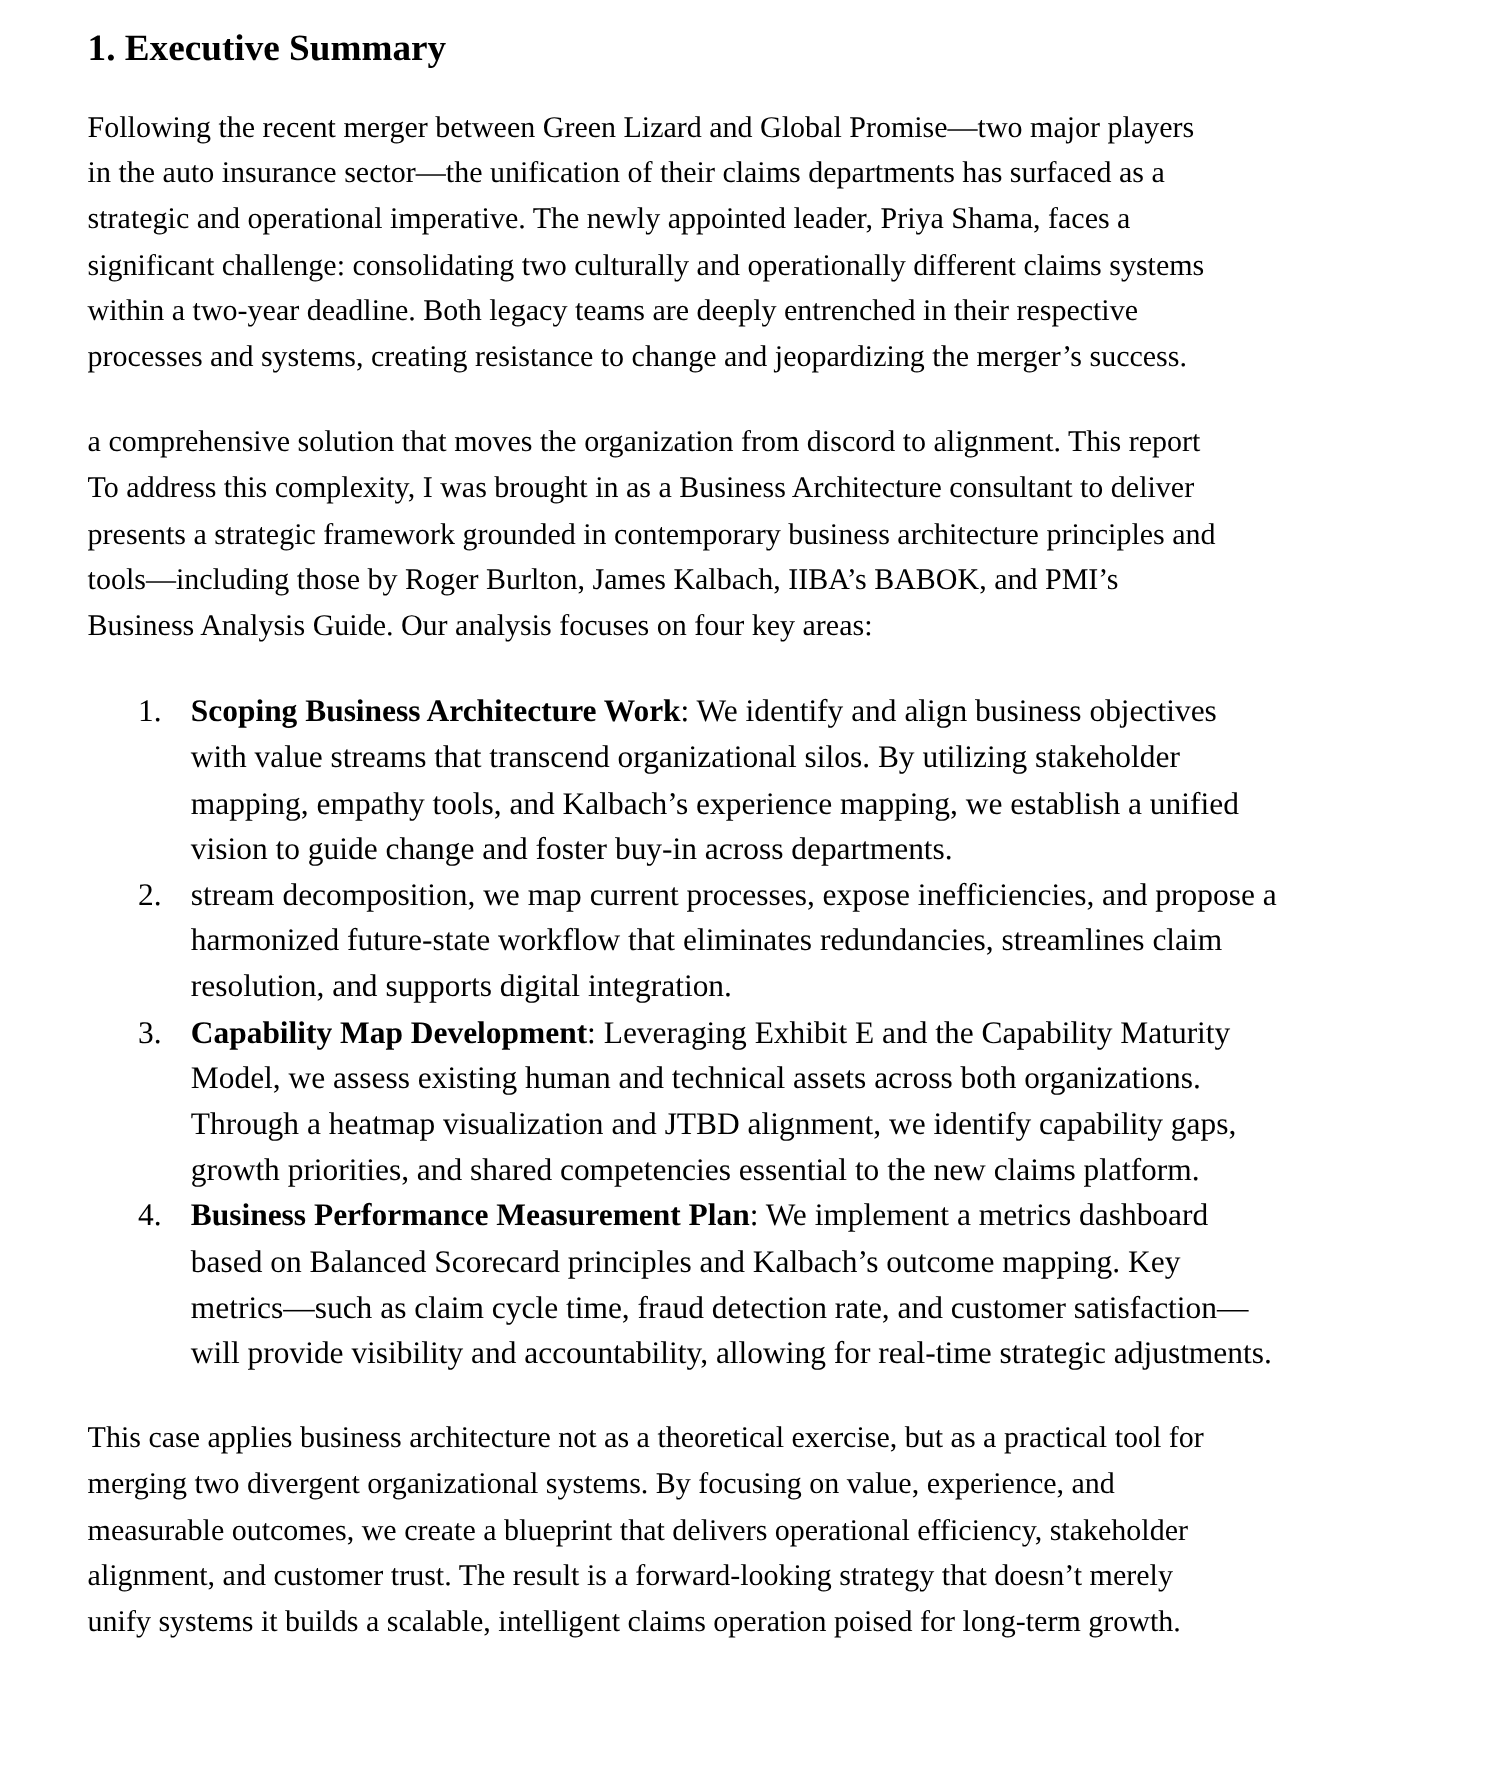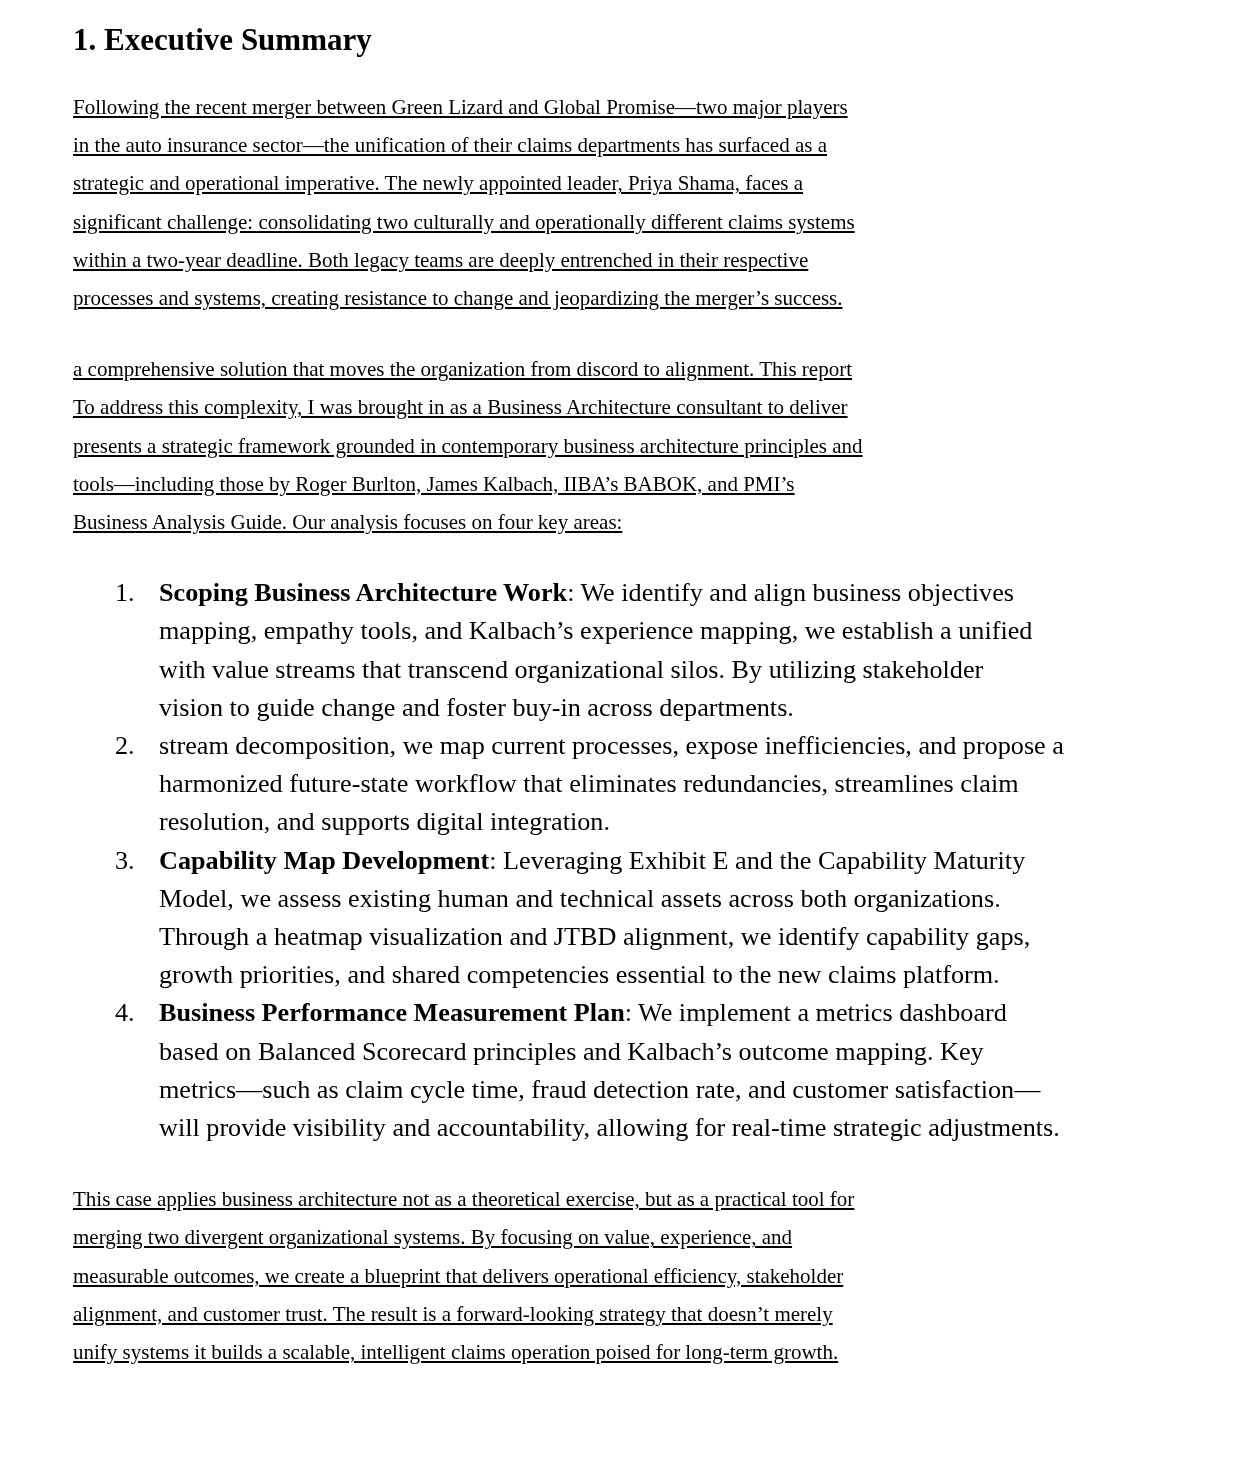--- a/index.html
+++ b/index.html
@@ -23,24 +23,23 @@
     }
     .heading {
       font-family: "Liberation Serif", "DejaVu Serif", serif;
       font-weight: bold;
       font-size: 31px;
       line-height: 44px;
       margin: 0 0 26px 0;
       white-space: nowrap;
     }
     .para {
-      font-size: 21px;
+      font-size: 25px;
       line-height: 38.2px;
       margin: 0;
-      text-decoration: underline;
     }
     .para .line, .item .line {
       display: block;
       white-space: nowrap;
     }
     .p1 { margin-bottom: 33px; }
     .p2 { margin-bottom: 33px; }
     .list {
       margin: 0 0 33px 0;
       padding: 0;
@@ -82,22 +81,22 @@
     <span class="line">To address this complexity, I was brought in as a Business Architecture consultant to deliver</span>
     <span class="line">presents a strategic framework grounded in contemporary business architecture principles and</span>
     <span class="line">tools—including those by Roger Burlton, James Kalbach, IIBA’s BABOK, and PMI’s</span>
     <span class="line">Business Analysis Guide. Our analysis focuses on four key areas:</span>
   </p>
 
   <ol class="list">
     <li class="item">
       <span class="num">1.</span>
       <span class="line"><span class="term">Scoping Business Architecture Work</span><span>: We identify and align business objectives</span></span>
+      <span class="line">with value streams that transcend organizational silos. By utilizing stakeholder</span>
       <span class="line">mapping, empathy tools, and Kalbach’s experience mapping, we establish a unified</span>
-      <span class="line">with value streams that transcend organizational silos. By utilizing stakeholder</span>
       <span class="line">vision to guide change and foster buy-in across departments.</span>
     </li>
     <li class="item">
       <span class="num">2.</span>
       <span class="line">stream decomposition, we map current processes, expose inefficiencies, and propose a</span>
       <span class="line">harmonized future-state workflow that eliminates redundancies, streamlines claim</span>
       <span class="line">resolution, and supports digital integration.</span>
     </li>
     <li class="item">
       <span class="num">3.</span>

